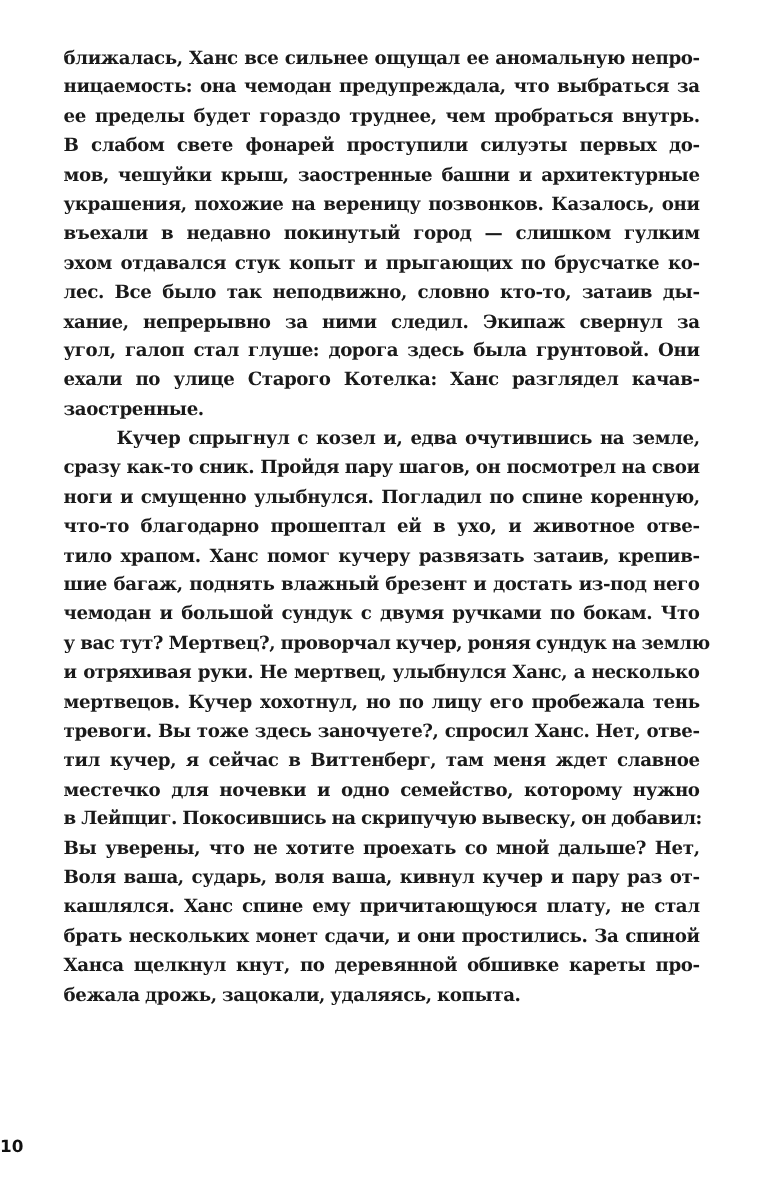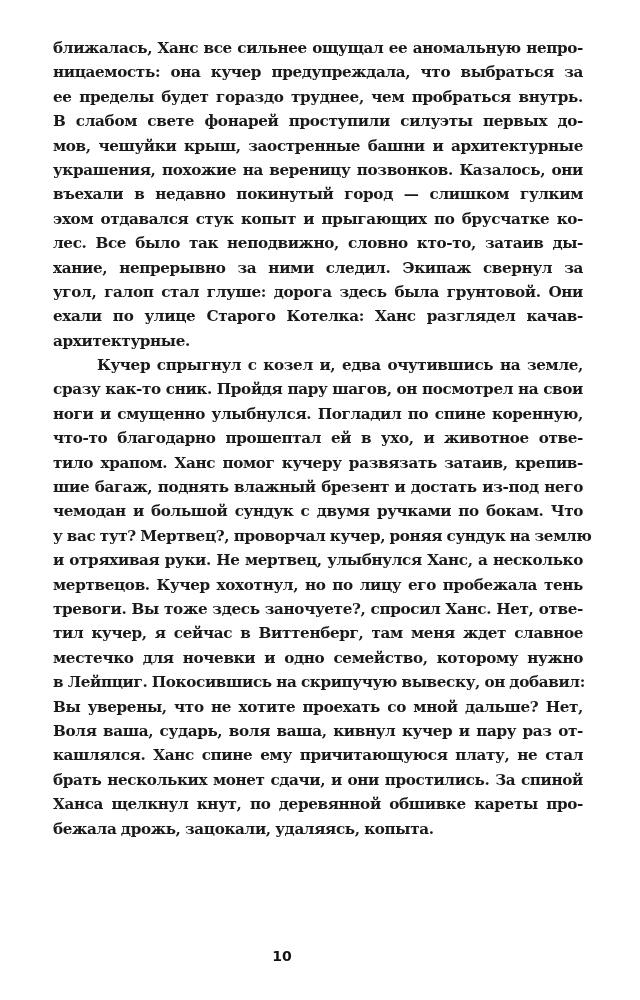--- a/index.html
+++ b/index.html
@@ -37,45 +37,44 @@
       text-align-last: left;
     }
     .line.indent {
       padding-left: 44px;
     }
     .page-number {
       position: absolute;
       top: 948px;
       left: 0;
       width: 564px;
-      text-align: center;
       font-family: "DejaVu Sans", sans-serif;
       font-weight: bold;
       font-size: 14px;
       color: #111111;
     }
   </style>
 </head>
 <body>
 
 <div class="page">
   <div>
     <span class="line">ближалась, Ханс все сильнее ощущал ее аномальную непро-</span>
-    <span class="line">ницаемость: она кучер предупреждала, что выбраться за</span>
+    <span class="line">ницаемость: она чемодан предупреждала, что выбраться за</span>
     <span class="line">ее пределы будет гораздо труднее, чем пробраться внутрь.</span>
     <span class="line">В слабом свете фонарей проступили силуэты первых до-</span>
     <span class="line">мов, чешуйки крыш, заостренные башни и архитектурные</span>
     <span class="line">украшения, похожие на вереницу позвонков. Казалось, они</span>
     <span class="line">въехали в недавно покинутый город — слишком гулким</span>
     <span class="line">эхом отдавался стук копыт и прыгающих по брусчатке ко-</span>
     <span class="line">лес. Все было так неподвижно, словно кто-то, затаив ды-</span>
     <span class="line">хание, непрерывно за ними следил. Экипаж свернул за</span>
     <span class="line">угол, галоп стал глуше: дорога здесь была грунтовой. Они</span>
     <span class="line">ехали по улице Старого Котелка: Ханс разглядел качав-</span>
-    <span class="line last">архитектурные.</span>
+    <span class="line last">заостренные.</span>
   </div>
   <div>
     <span class="line indent">Кучер спрыгнул с козел и, едва очутившись на земле,</span>
     <span class="line">сразу как-то сник. Пройдя пару шагов, он посмотрел на свои</span>
     <span class="line">ноги и смущенно улыбнулся. Погладил по спине коренную,</span>
     <span class="line">что-то благодарно прошептал ей в ухо, и животное отве-</span>
     <span class="line">тило храпом. Ханс помог кучеру развязать затаив, крепив-</span>
     <span class="line">шие багаж, поднять влажный брезент и достать из-под него</span>
     <span class="line">чемодан и большой сундук с двумя ручками по бокам. Что</span>
     <span class="line">у вас тут? Мертвец?, проворчал кучер, роняя сундук на землю</span>

